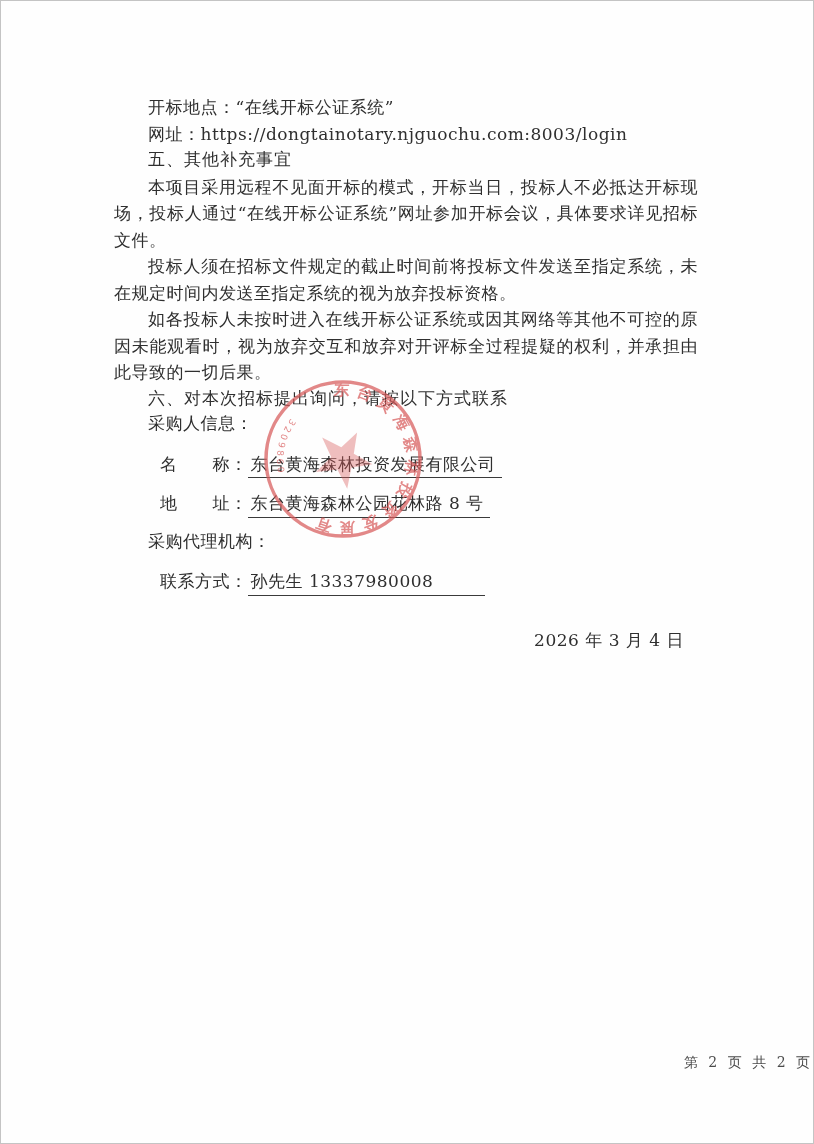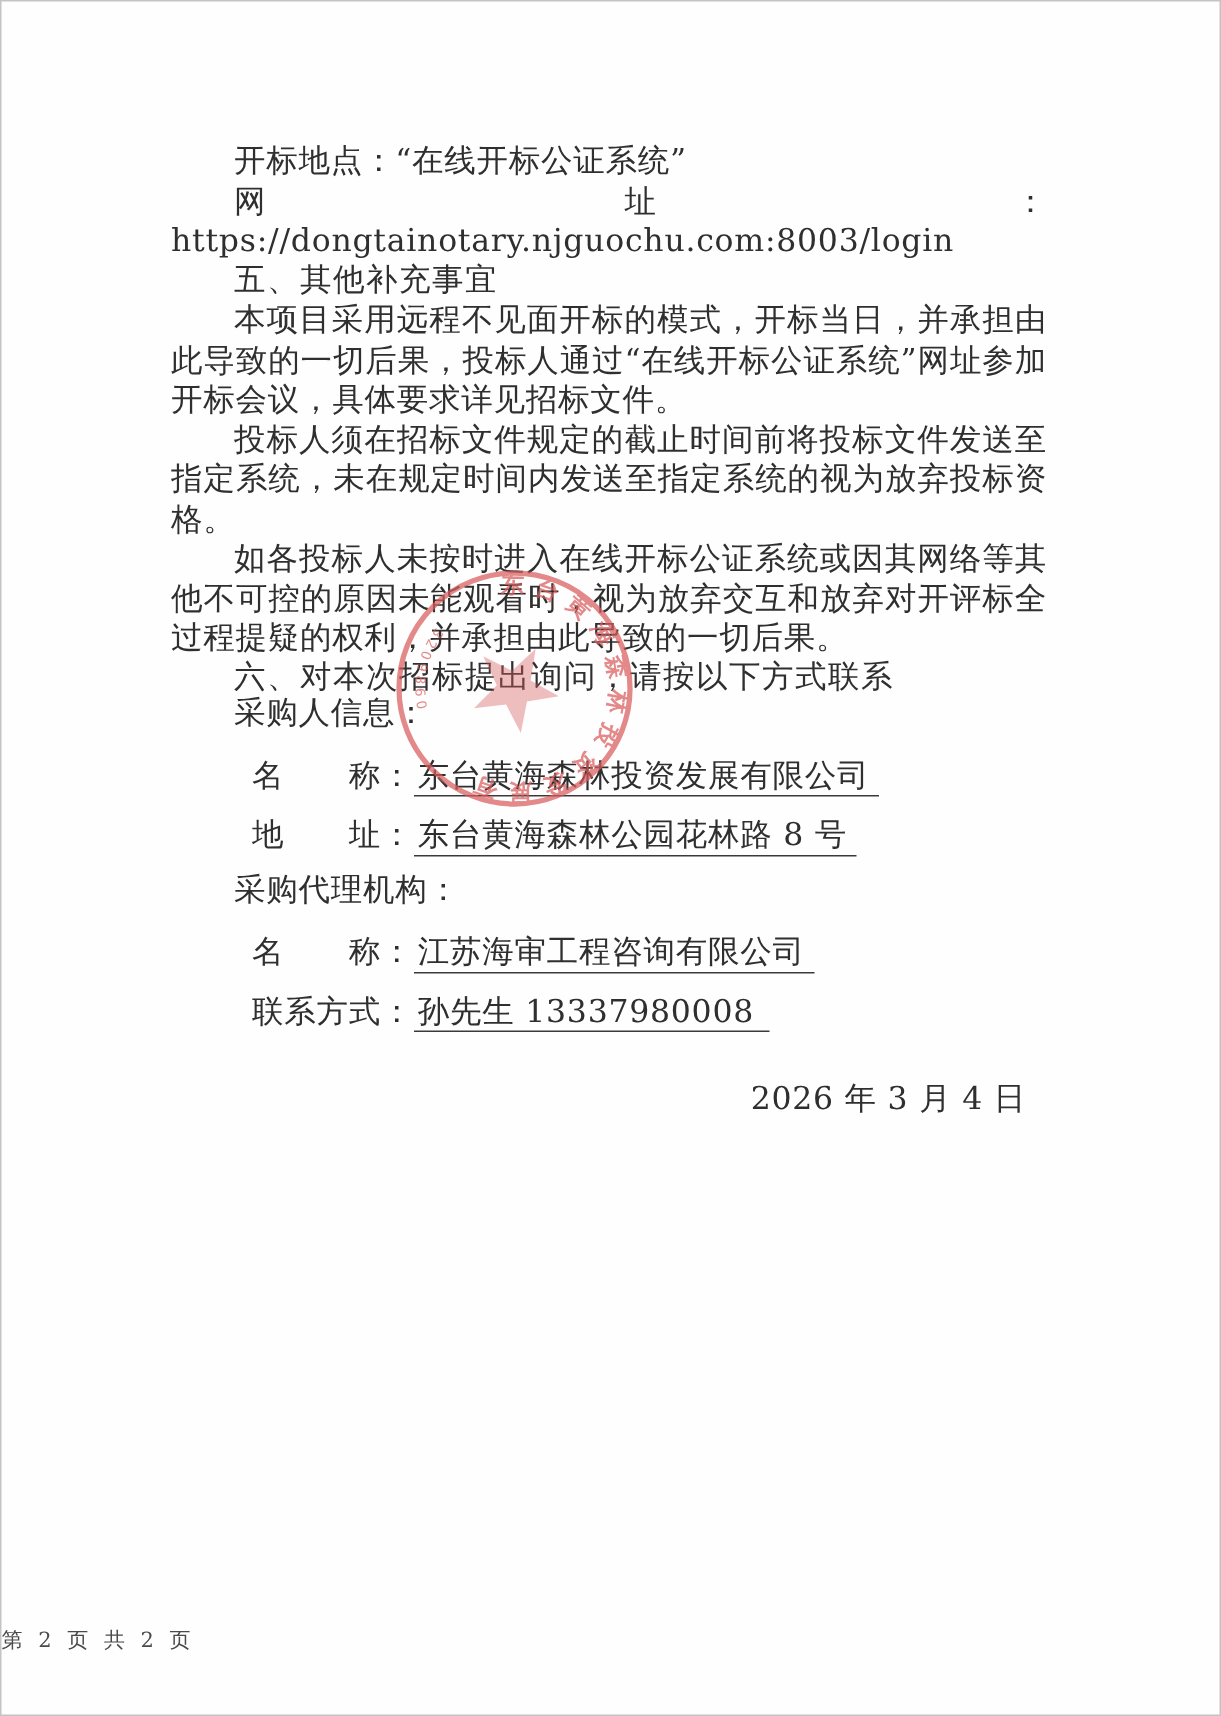--- a/index.html
+++ b/index.html
@@ -10,21 +10,21 @@
     border:1px solid #c4c4c4;
     box-sizing:border-box;
     overflow:hidden;
     font-family:"DejaVu Serif","Liberation Serif",serif;
     color:#2f2f2f;
   }
   .content{
     position:absolute;
     left:113px;top:93px;
     width:584px;
-    font-size:21px;
+    font-size:17px;
     line-height:26.5px;
     letter-spacing:0.5px;
     text-align:justify;
   }
   .para{margin:0;text-indent:2em;}
   .heading{
     margin:0;text-indent:2em;
     font-weight:normal;
     font-family:"Liberation Sans","DejaVu Sans",sans-serif;
     letter-spacing:1px;
@@ -39,57 +39,55 @@
     padding:0 6px 0 3px;
   }
   .date-line{
     margin:31px 14px 0 0;
     text-indent:0;
     text-align:right;
   }
   .footer{
     position:absolute;
     left:0;top:1053px;width:100%;
-    text-align:left;
+    text-align:right;
     font-size:14px;
     letter-spacing:3px;
     color:#4a4a4a;
-    margin-top:31px;
   }
   .stamp{
     position:absolute;
     left:256px;top:372px;
     width:172px;height:172px;
     pointer-events:none;
   }
   .stamp svg{display:block;}
 </style>
 </head>
 <body>
 
 <div class="page">
 
   <div class="content">
 
     <p class="para">开标地点：“在线开标公证系统”</p>
     <p class="para">网址：https://dongtainotary.njguochu.com:8003/login</p>
 
     <p class="heading">五、其他补充事宜</p>
-    <p class="para">本项目采用远程不见面开标的模式，开标当日，并承担由此导致的一切后果，投标人通过“在线开标公证系统”网址参加开标会议，具体要求详见招标文件。</p>
+    <p class="para">本项目采用远程不见面开标的模式，开标当日，投标人不必抵达开标现场，投标人通过“在线开标公证系统”网址参加开标会议，具体要求详见招标文件。</p>
     <p class="para">投标人须在招标文件规定的截止时间前将投标文件发送至指定系统，未在规定时间内发送至指定系统的视为放弃投标资格。</p>
     <p class="para">如各投标人未按时进入在线开标公证系统或因其网络等其他不可控的原因未能观看时，视为放弃交互和放弃对开评标全过程提疑的权利，并承担由此导致的一切后果。</p>
 
     <p class="heading">六、对本次招标提出询问，请按以下方式联系</p>
 
     <p class="contact-title">采购人信息：</p>
     <p class="contact-row"><span>名　　称：</span><span class="value">东台黄海森林投资发展有限公司</span></p>
     <p class="contact-row"><span>地　　址：</span><span class="value">东台黄海森林公园花林路 8 号</span></p>
 
     <p class="contact-title">采购代理机构：</p>
-    <p class="contact-row"><span>名　　称：</span><span class="value">江苏海审工程咨询有限公司</span></p>
     <p class="contact-row"><span>联系方式：</span><span class="value">孙先生 13337980008</span></p>
 
     <p class="date-line">2026 年 3 月 4 日</p>
   </div>
 
   <div class="stamp">
     <svg width="172" height="172" viewBox="0 0 172 172">
       <g opacity="0.72">
         <circle cx="86" cy="86" r="77" fill="none" stroke="#d85c5c" stroke-width="3.5"></circle>
         <g transform="rotate(100 86 86)">

